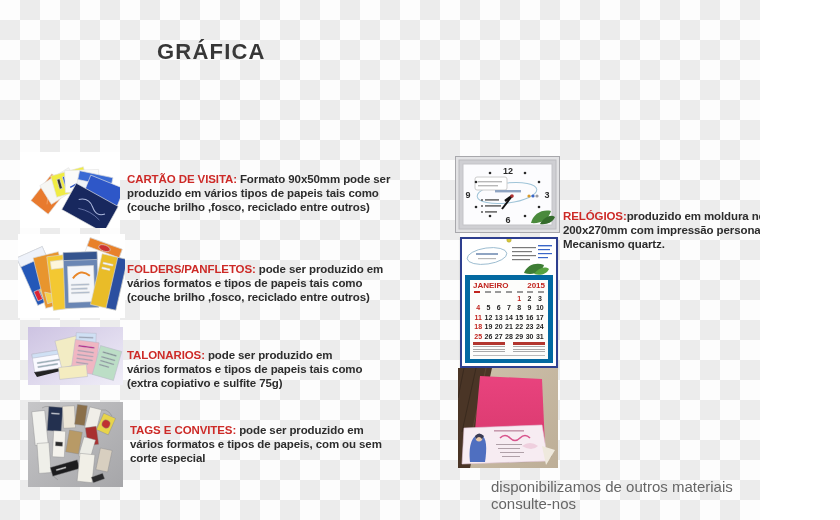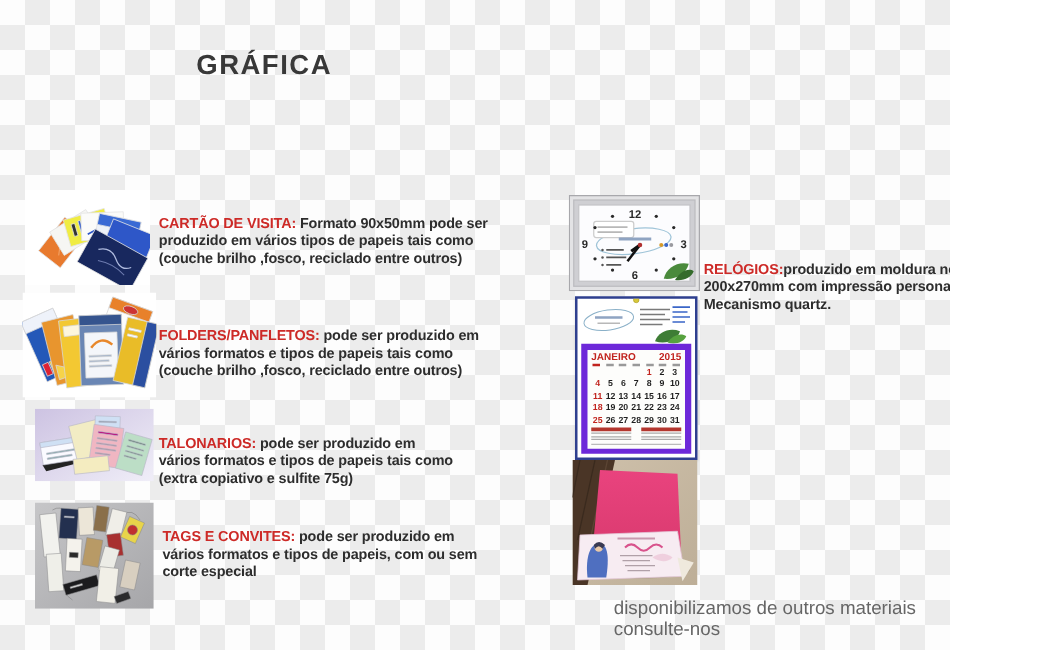--- a/index.html
+++ b/index.html
@@ -30,21 +30,21 @@
   #img-cards{left:20px;top:152px;width:100px;height:76px;}
   #img-folders{left:18px;top:234px;width:107px;height:84px;}
   #img-talonarios{left:28px;top:327px;width:95px;height:58px;}
   #img-tags{left:28px;top:402px;width:95px;height:85px;}
   #img-clock{left:455px;top:156px;width:105px;height:77px;}
   #img-convite{left:458px;top:368px;width:100px;height:100px;}
   
   #img-calendar{left:460px;top:237px;width:98px;height:131px;border:2px solid #2e3f8f;
     background:#fff;box-shadow:0 1px 2px rgba(0,0,0,0.15);}
   .cal-header{position:relative;height:36px;}
-  .cal-body{position:absolute;left:3px;right:3px;top:36px;bottom:3px;background:#6d28d9;}
+  .cal-body{position:absolute;left:3px;right:3px;top:36px;bottom:3px;background:#0369a1;}
   .cal-panel{position:absolute;left:5px;right:5px;top:5px;bottom:4px;background:#fdfdfb;
     padding:1px 3px;}
   .cal-mrow{display:flex;justify-content:space-between;font-size:8px;font-weight:bold;
     color:#c1241e;line-height:9px;}
   .cal-wrow{display:flex;justify-content:space-between;margin:1px 1px 0 1px;}
   .cal-wrow i{display:block;width:6px;height:2px;background:#999;}
   .cal-wrow i:first-child{background:#c1241e;}
   .cal-days{display:flex;flex-wrap:wrap;margin-top:1px;}
   .cd{width:14.28%;height:9.4px;font-size:7px;font-weight:bold;line-height:9.4px;
     text-align:center;color:#1e1e1e;}

